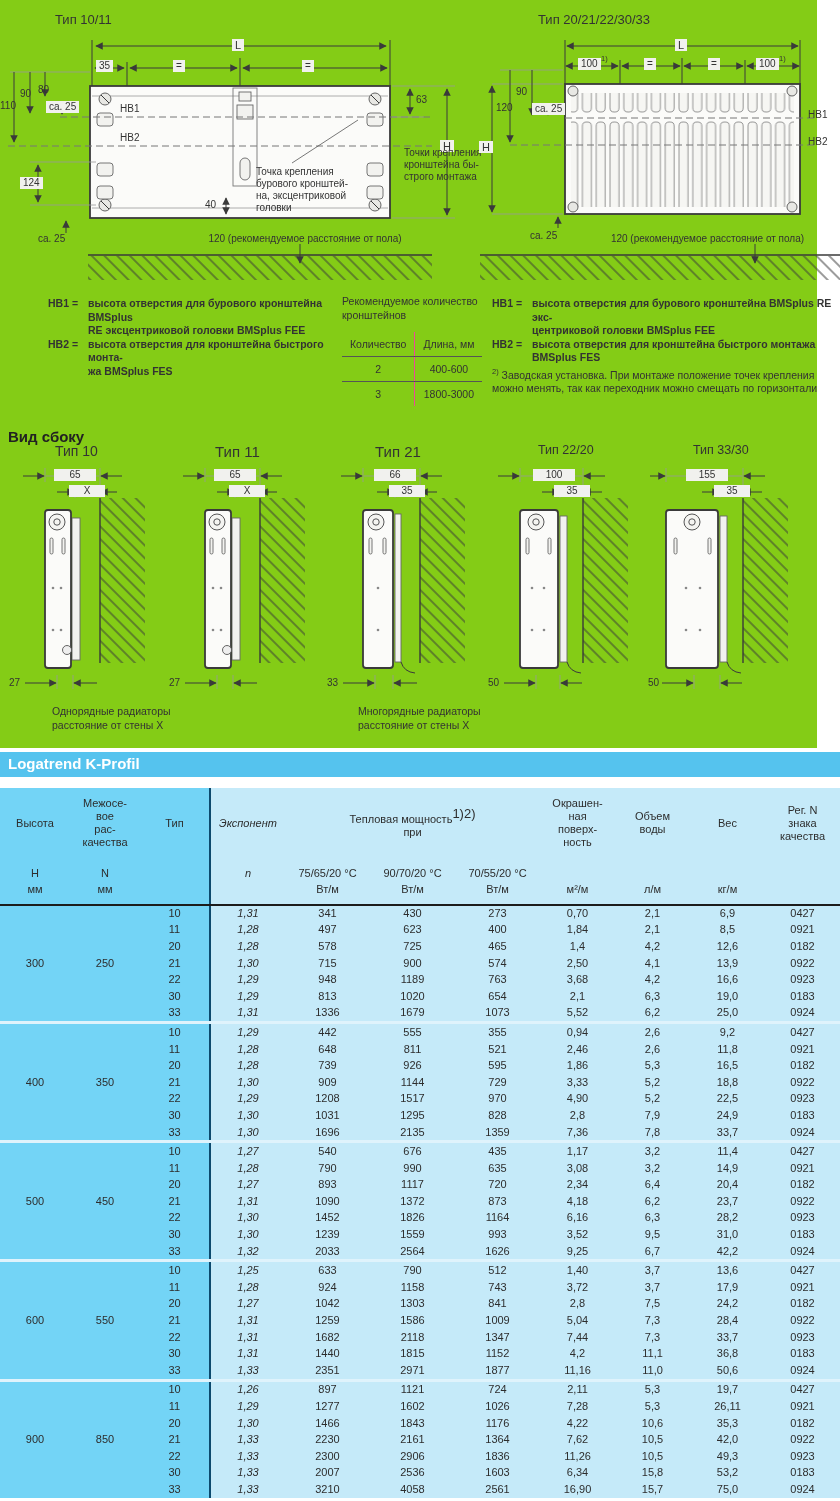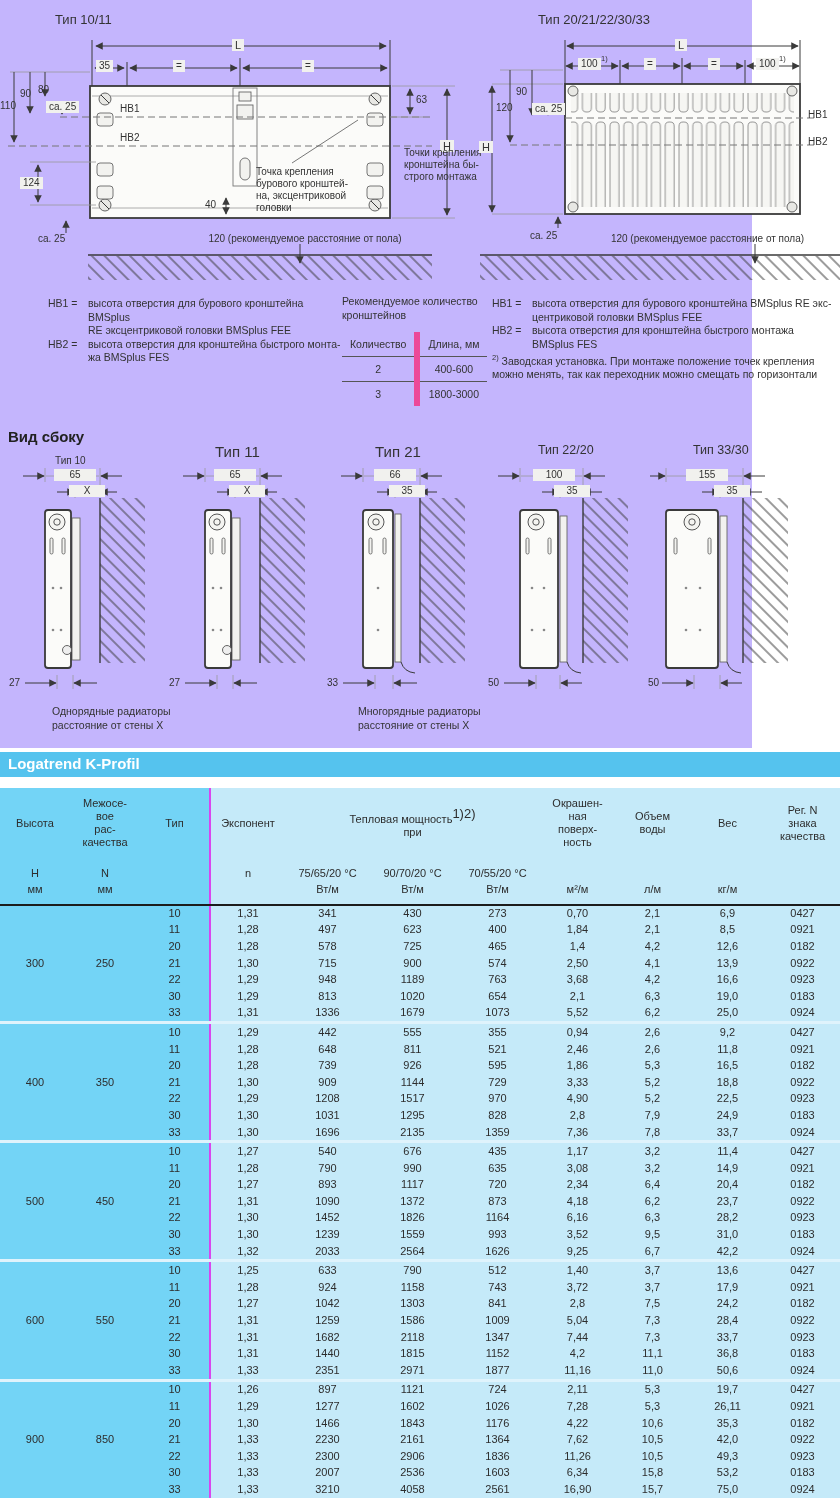--- a/index.html
+++ b/index.html
@@ -1,53 +1,53 @@
 <!DOCTYPE html>
 <html><head>
 <meta charset="utf-8">
 <style>
   html,body{margin:0;padding:0;background:#fff;}
   .page{position:relative;width:840px;height:1501px;background:#ffffff;overflow:hidden;
         font-family:"Liberation Sans","DejaVu Sans",sans-serif;color:#2d2d2d;}
   
-  .top{position:absolute;left:0;top:0;width:752px;height:748px;background:#c4b5fd;}
+  .top{position:absolute;left:0;top:0;width:817px;height:748px;background:#84cc16;}
   .top svg{position:absolute;}
   svg line,svg path.ln{stroke:#3a3a3a;stroke-width:1;}
   svg .thin{stroke:#999;stroke-width:0.8;}
   svg .dash{stroke:#777;stroke-width:1;stroke-dasharray:7 4;}
   svg .body{fill:#fbfbf9;stroke:#3a3a3a;stroke-width:1.8;}
   svg .det{fill:#f2f2ef;stroke:#666;stroke-width:0.9;}
   svg .det2{fill:none;stroke:#777;stroke-width:0.9;}
   .dl{position:absolute;font-size:10px;line-height:12px;color:#333;white-space:nowrap;}
   .dl.bg{background:#f1f1ee;padding:0 3px;}
   .dl.ctr{text-align:center;white-space:normal;}
   .ttl{position:absolute;font-size:13px;color:#333;}
   .pre{white-space:pre-line;}
   .h-side{position:absolute;font-size:15px;font-weight:bold;color:#222;}
   .legend{position:absolute;font-size:10.5px;line-height:13.5px;color:#333;}
-  .leg-row{display:flex;}
+  .leg-row{display:flex;font-weight:bold;}
   .leg-lab{flex:0 0 40px;}
   .mini-title{position:absolute;font-size:10.5px;line-height:13.5px;color:#333;white-space:pre-line;}
   .mini-table{position:absolute;border-collapse:collapse;font-size:10.5px;color:#333;}
   .mini-table td{text-align:center;height:24px;padding:0 8px;}
-  .mini-table td:first-child{border-right:6px solid #ec4899;margin-left:35px;}
+  .mini-table td:first-child{border-right:1px solid #ec4899;margin-left:35px;}
   .mini-table tr.hd td{border-bottom:1px solid #555;}
   .mini-table tr.r1 td{border-bottom:1px solid #555;}
   .note-side{position:absolute;font-size:10.5px;line-height:14px;color:#333;white-space:pre-line;}
   
   .bar{position:absolute;left:0;top:752px;width:840px;height:25px;background:#55c3ee;}
   .bar span{position:absolute;left:8px;top:3px;font-size:15px;font-weight:bold;color:#ffffff;}
   
   .tblwrap{position:absolute;left:0;top:788px;width:840px;}
   table.main{border-collapse:collapse;table-layout:fixed;width:840px;}
   table.main th,table.main td{padding:0;text-align:center;vertical-align:middle;
        font-size:11px;line-height:13px;color:#2d2d2d;font-weight:normal;}
   .dark{background:#73d4f6;}
   .light{background:#c5eaf9;}
-  .bl{border-left:2px solid #d946ef;}
+  .bl{border-left:2px solid #0c4a6e;font-style:italic;}
   tr.h1 th{height:70px;}
   tr.h2 th{height:46px;border-bottom:2px solid #1c1c1c;}
   tr.h2 .s1,tr.h2 .s2{height:16px;line-height:16px;}
   tbody tr.data{height:16.6px;}
   tr.sepr td{height:3px;background:#dff3fc;}
 </style>
 </head>
 <body>
 
 <div class="page">
@@ -261,21 +261,21 @@
           <span class="leg-lab">HB2 =</span>
         <span class="pre">высота отверстия для кронштейна быстрого монтажа
 BMSplus FES</span>
         </div>
       <div><sup style="font-size:7.5px">2)</sup><span class="pre"> Заводская установка. При монтаже положение точек крепления
 можно менять, так как переходник можно смещать по горизонтали</span></div>
     </div>
 
     <span class="h-side" style="left:8px;top:428px">Вид сбоку</span>
 
-    <span class="ttl" style="left:55px;top:455px;font-size:10px">Тип 10</span>
+    <span class="ttl" style="left:55px;top:443px;font-size:14px">Тип 10</span>
     <span class="ttl" style="left:215px;top:443px;font-size:15px">Тип 11</span>
     <span class="ttl" style="left:375px;top:443px;font-size:15px">Тип 21</span>
     <span class="ttl" style="left:538px;top:443px;font-size:12.5px">Тип 22/20</span>
     <span class="ttl" style="left:693px;top:443px;font-size:12.5px">Тип 33/30</span>
 
     <svg style="left:5px;top:458px" width="160" height="235" viewBox="0 0 160 235">
       <rect x="95" y="40" width="45" height="165" fill="url(#hatch)"></rect>
       <line x1="95" y1="40" x2="95" y2="205" style="stroke-width:1.4"></line>
       <line x1="40" y1="10" x2="40" y2="24" class="thin"></line>
         <line x1="95" y1="10" x2="95" y2="28" class="thin"></line>

